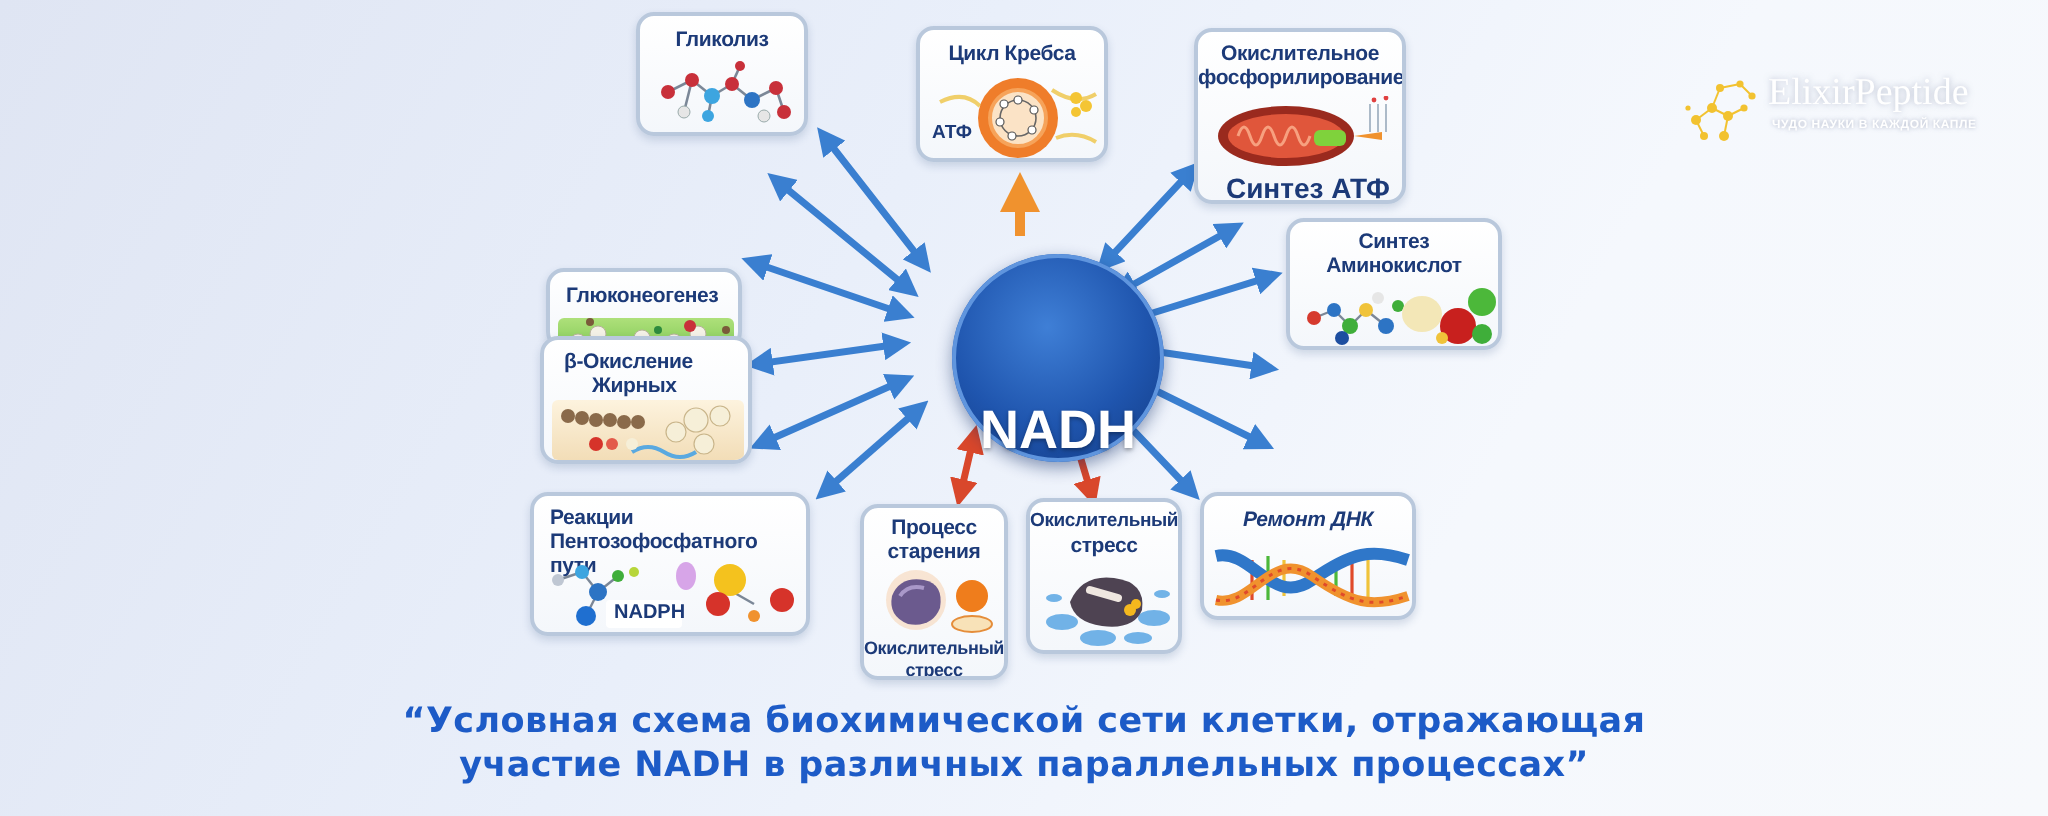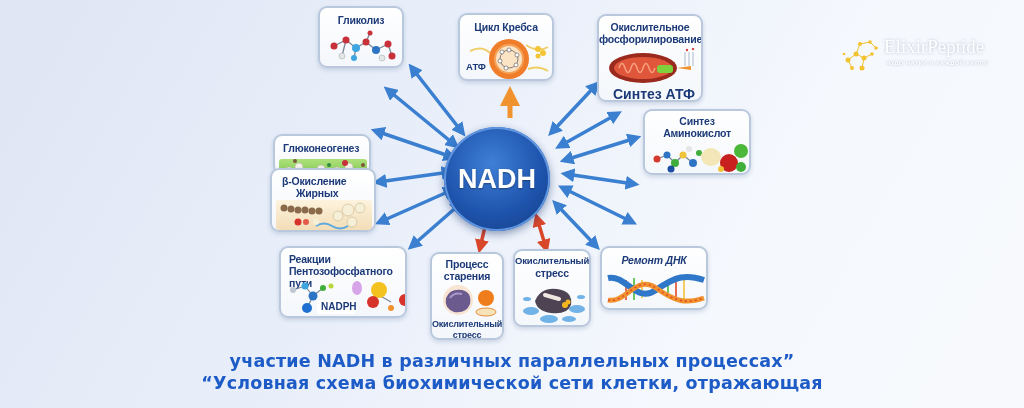--- a/index.html
+++ b/index.html
@@ -26,25 +26,25 @@
     font-weight: bold;
     font-size: 10.5px;
     line-height: 12px;
     color: #1c3a78;
     letter-spacing: -0.2px;
   }
   .card .title.left { text-align: left; padding-left: 12px; }
   .card .art { position: absolute; }
 
   .nadh {
-    position: absolute; left: 444px; top: 127px; width: 106px; height: 104px;
+    position: absolute; left: 476px; top: 127px; width: 106px; height: 104px;
     border-radius: 50%;
     background: radial-gradient(circle at 45% 35%, #3f7fd6 0%, #1f55ae 55%, #123a82 100%);
     box-shadow: 0 3px 8px rgba(10,40,100,0.45), inset 0 0 0 2px #5f95de;
-    display: flex; align-items: center; justify-content: center;
+    display: flex; align-items: flex-end; justify-content: center;
   }
   .nadh span {
     color: #fff; font-weight: bold; font-size: 27px; letter-spacing: 0px;
     text-shadow: 0 1px 2px rgba(0,0,0,0.35);
   }
 
   .logo { position: absolute; left: 840px; top: 34px; width: 184px; height: 44px; }
   .logo .brand {
     position: absolute; left: 44px; top: 2px;
     font-family: "Liberation Serif", "DejaVu Serif", serif;
@@ -267,21 +267,21 @@
             <circle cx="76" cy="22" r="5"></circle>
           </g>
         <circle cx="22" cy="22" r="3.5" fill="#d6332a"></circle>
           <circle cx="30" cy="22" r="3" fill="#e35a4a"></circle>
         <circle cx="40" cy="22" r="3" fill="#f6efd8"></circle>
       </svg>
     </div>
   </div>
 
 
-  <div class="card" style="left:279px;top:246px;width:128px;height:72px;">
+  <div class="card" style="left:265px;top:246px;width:140px;height:72px;">
     <div class="title left" style="top:5px;padding-left:8px;">Реакции</div>
     <div class="title left" style="top:17px;padding-left:8px;">Пентозофосфатного пути</div>
     <svg class="art" style="left:6px;top:32px;" width="128" height="36" viewBox="0 0 128 36">
       <g stroke="#7b8797" stroke-width="1.2">
           <line x1="6" y1="10" x2="18" y2="6"></line>
           <line x1="18" y1="6" x2="26" y2="16"></line>
           <line x1="26" y1="16" x2="36" y2="8"></line>
           <line x1="26" y1="16" x2="20" y2="28"></line>
           <line x1="90" y1="14" x2="104" y2="22"></line>
           <line x1="90" y1="14" x2="82" y2="26"></line>
@@ -379,16 +379,16 @@
           <circle cx="32" cy="20" r="1.8"></circle>
         <circle cx="12" cy="34" r="2"></circle>
           <circle cx="4" cy="20" r="1.3"></circle>
       </g>
     </svg>
     <div class="brand">ElixirPeptide</div>
     <div class="tagline">ЧУДО НАУКИ В КАЖДОЙ КАПЛЕ</div>
   </div>
 
   <div class="caption">
+    <div>“Условная схема биохимической сети клетки, отражающая</div>
     <div>участие NADH в различных параллельных процессах”</div>
-    <div>“Условная схема биохимической сети клетки, отражающая</div>
   </div>
 </div>
 
 </body></html>

